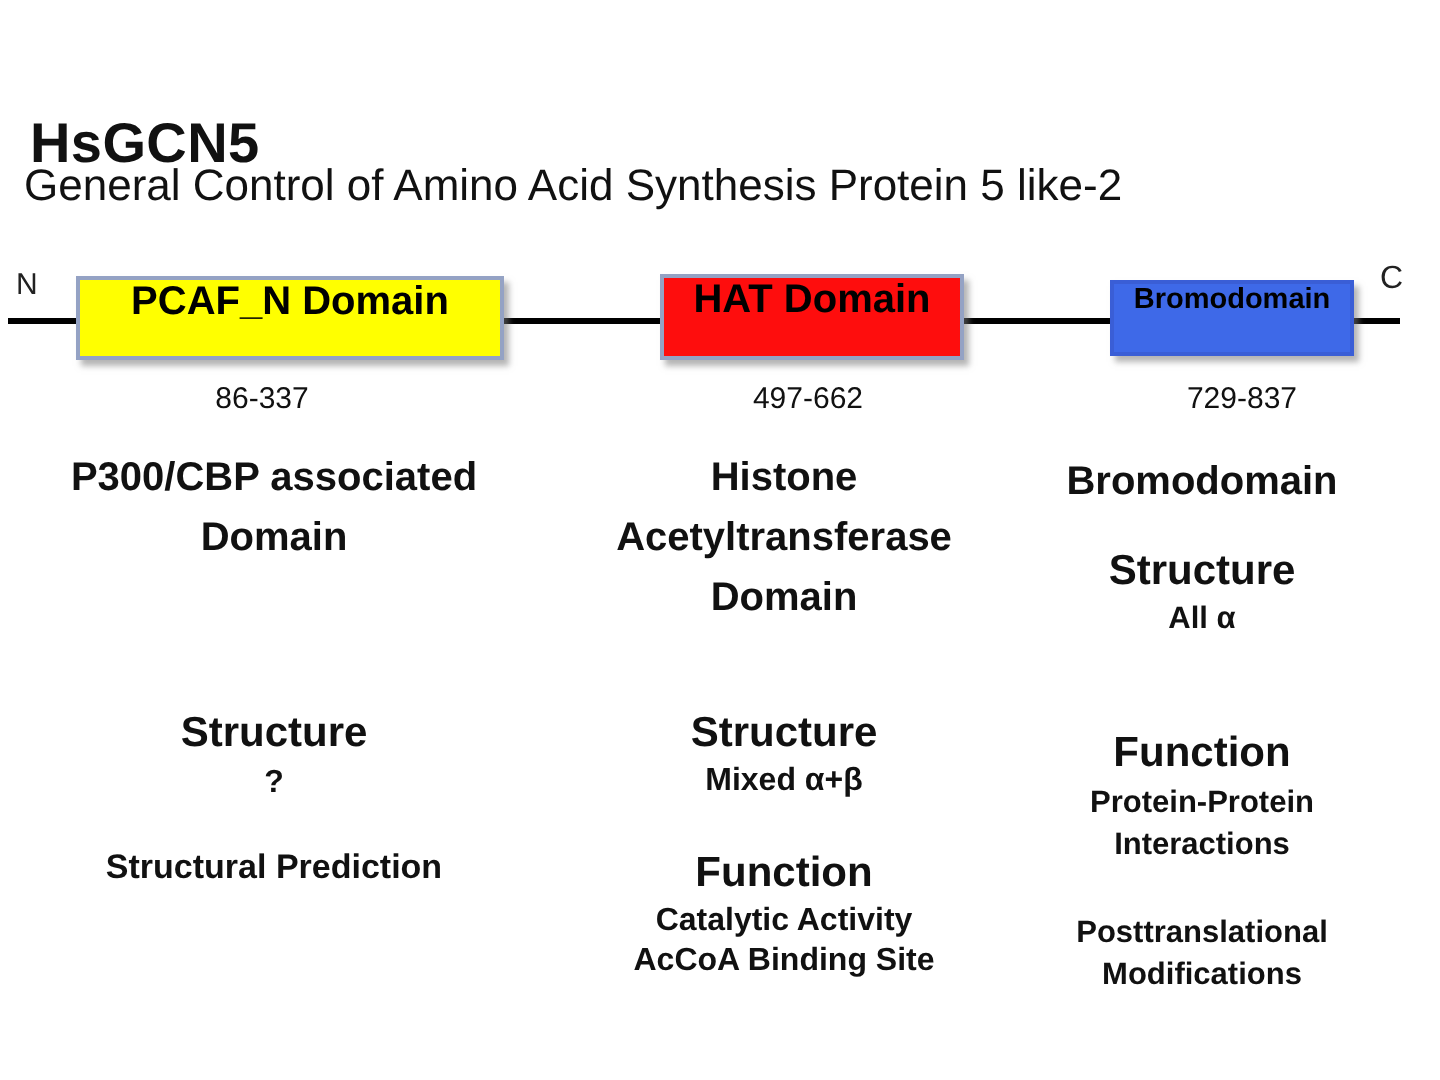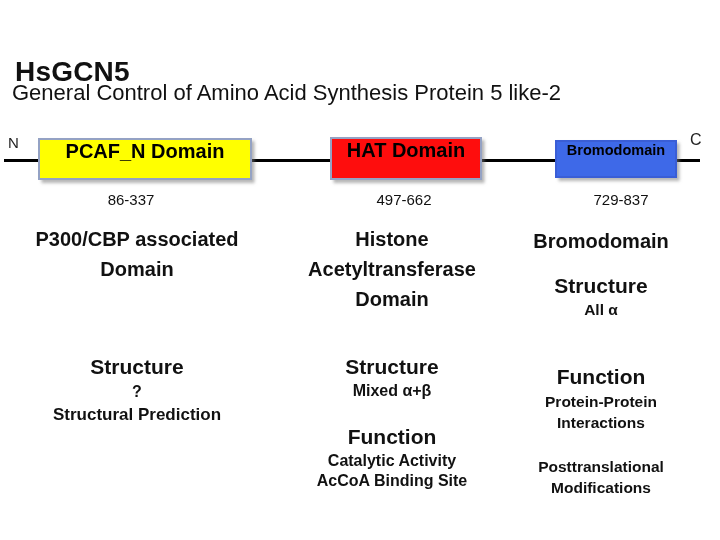--- a/index.html
+++ b/index.html
@@ -26,21 +26,21 @@
   .domain-box.bromo{left:555px;top:140px;width:122px;height:38px;border:2px solid #3a5ed6;font-size:14.5px;}
 
   .range{font-size:15px;text-align:center;color:#111;}
   .range.r1{left:24px;top:191px;width:214px;}
   .range.r2{left:330px;top:191px;width:148px;}
   .range.r3{left:555px;top:191px;width:132px;}
 
   .tblock{text-align:center;font-weight:bold;}
   .desc{font-size:20px;line-height:30px;}
   .heading{font-size:21px;font-weight:bold;line-height:22px;}
-  .body17{font-size:17px;line-height:22px;}
+  .body17{font-size:17px;line-height:22px;margin-top:19px;}
   .body16{font-size:16px;line-height:21px;}
   .body15{font-size:15.5px;line-height:21px;}
 
   
   .c1{left:17px;width:240px;}
   .c2{left:272px;width:240px;}
   .c3{left:486px;width:230px;}
 </style>
 </head>
 <body>

